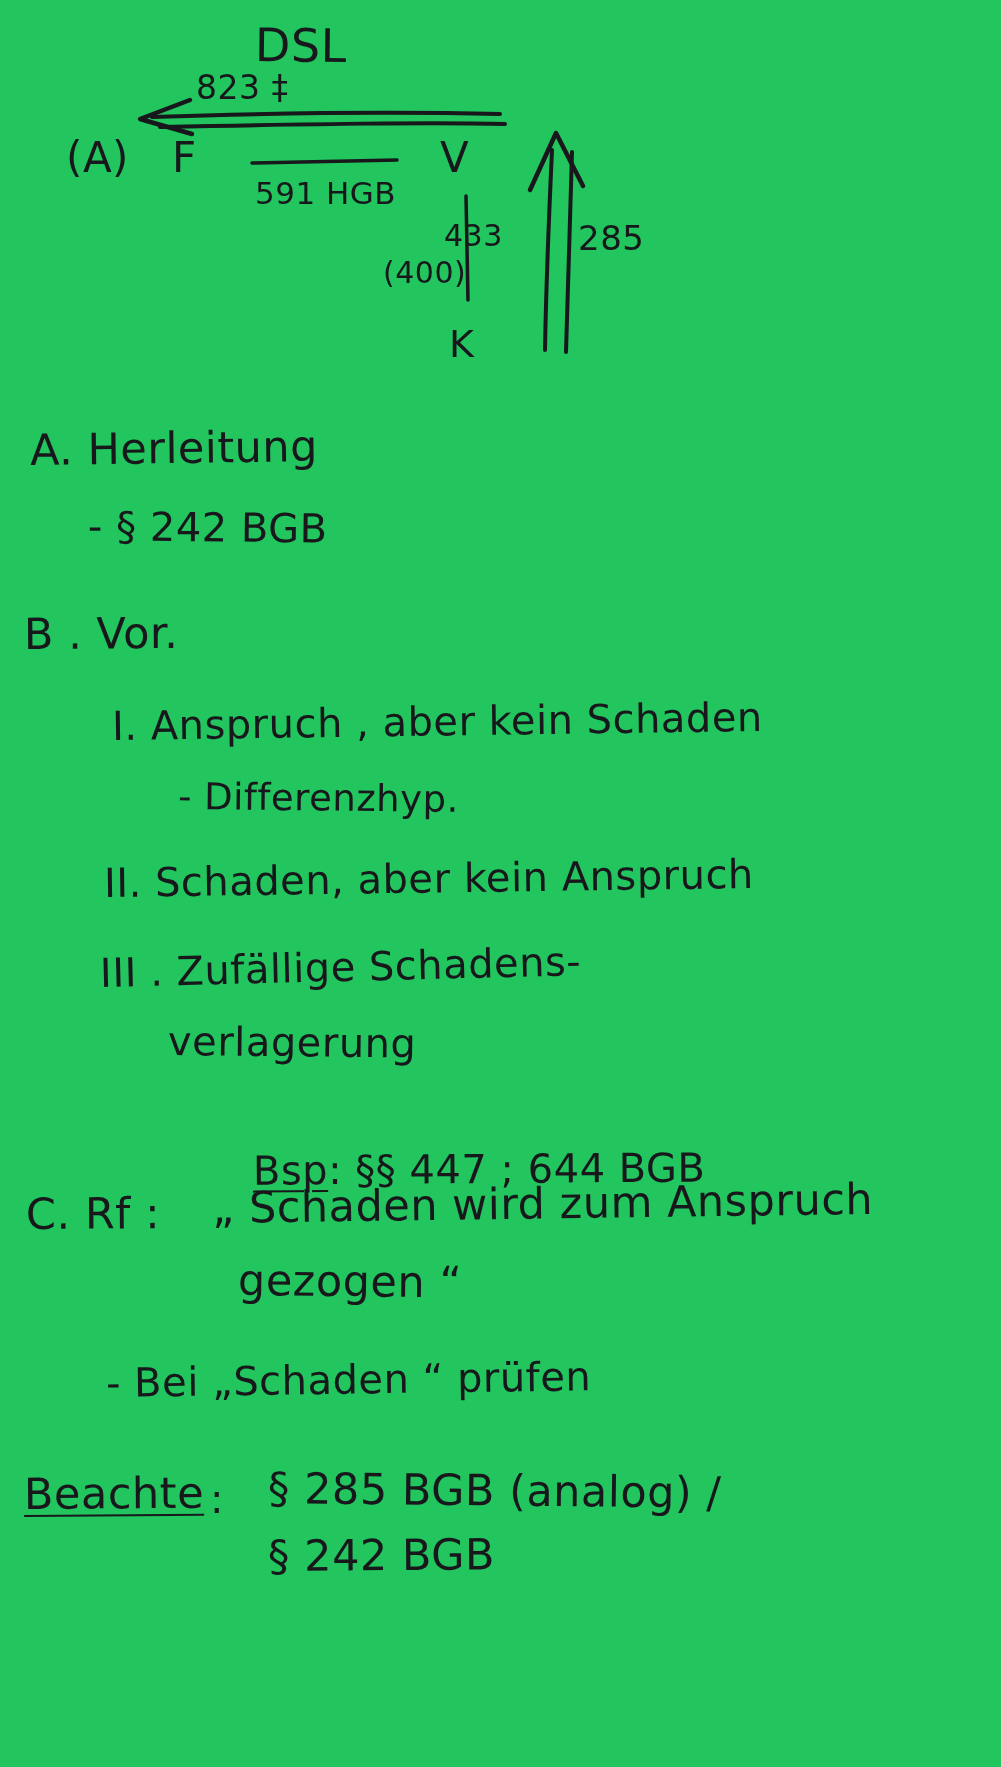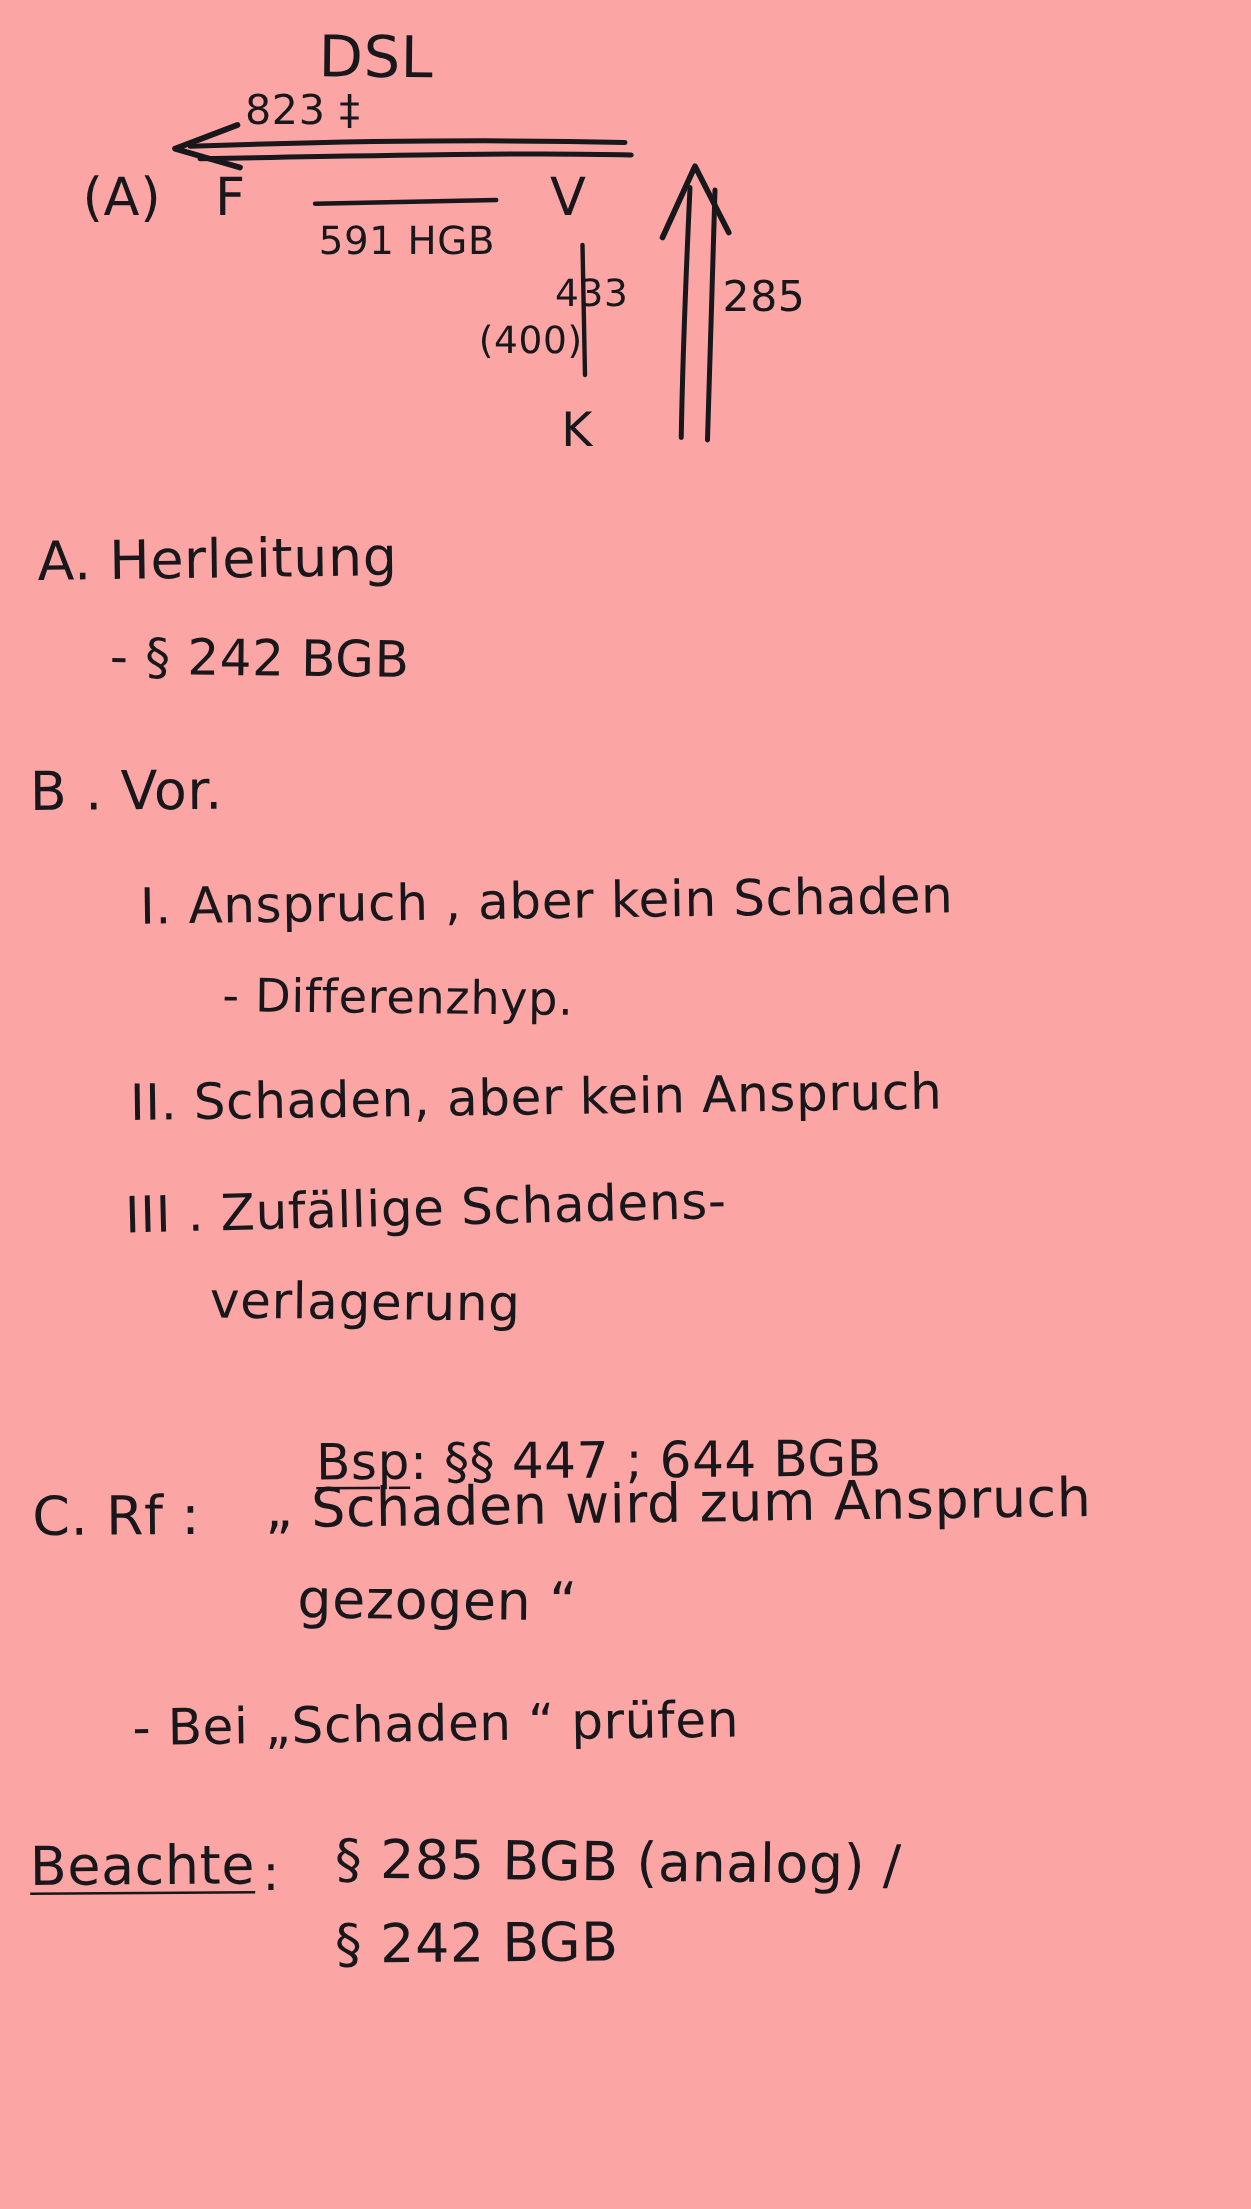--- a/index.html
+++ b/index.html
@@ -11,21 +11,21 @@
     width: 1001px;
     height: 1767px;
     position: relative;
     overflow: hidden;
     font-family: "DejaVu Sans", sans-serif;
     color: #1a1a1a;
   }
   .page {
     position: absolute;
     inset: 0;
-    background: #fca5a5;
+    background: #22c55e;
   }
   
   .hand {
     font-family: "DejaVu Sans", sans-serif;
     color: #15151a;
     font-weight: 400;
     letter-spacing: 0.5px;
   }
 
   

